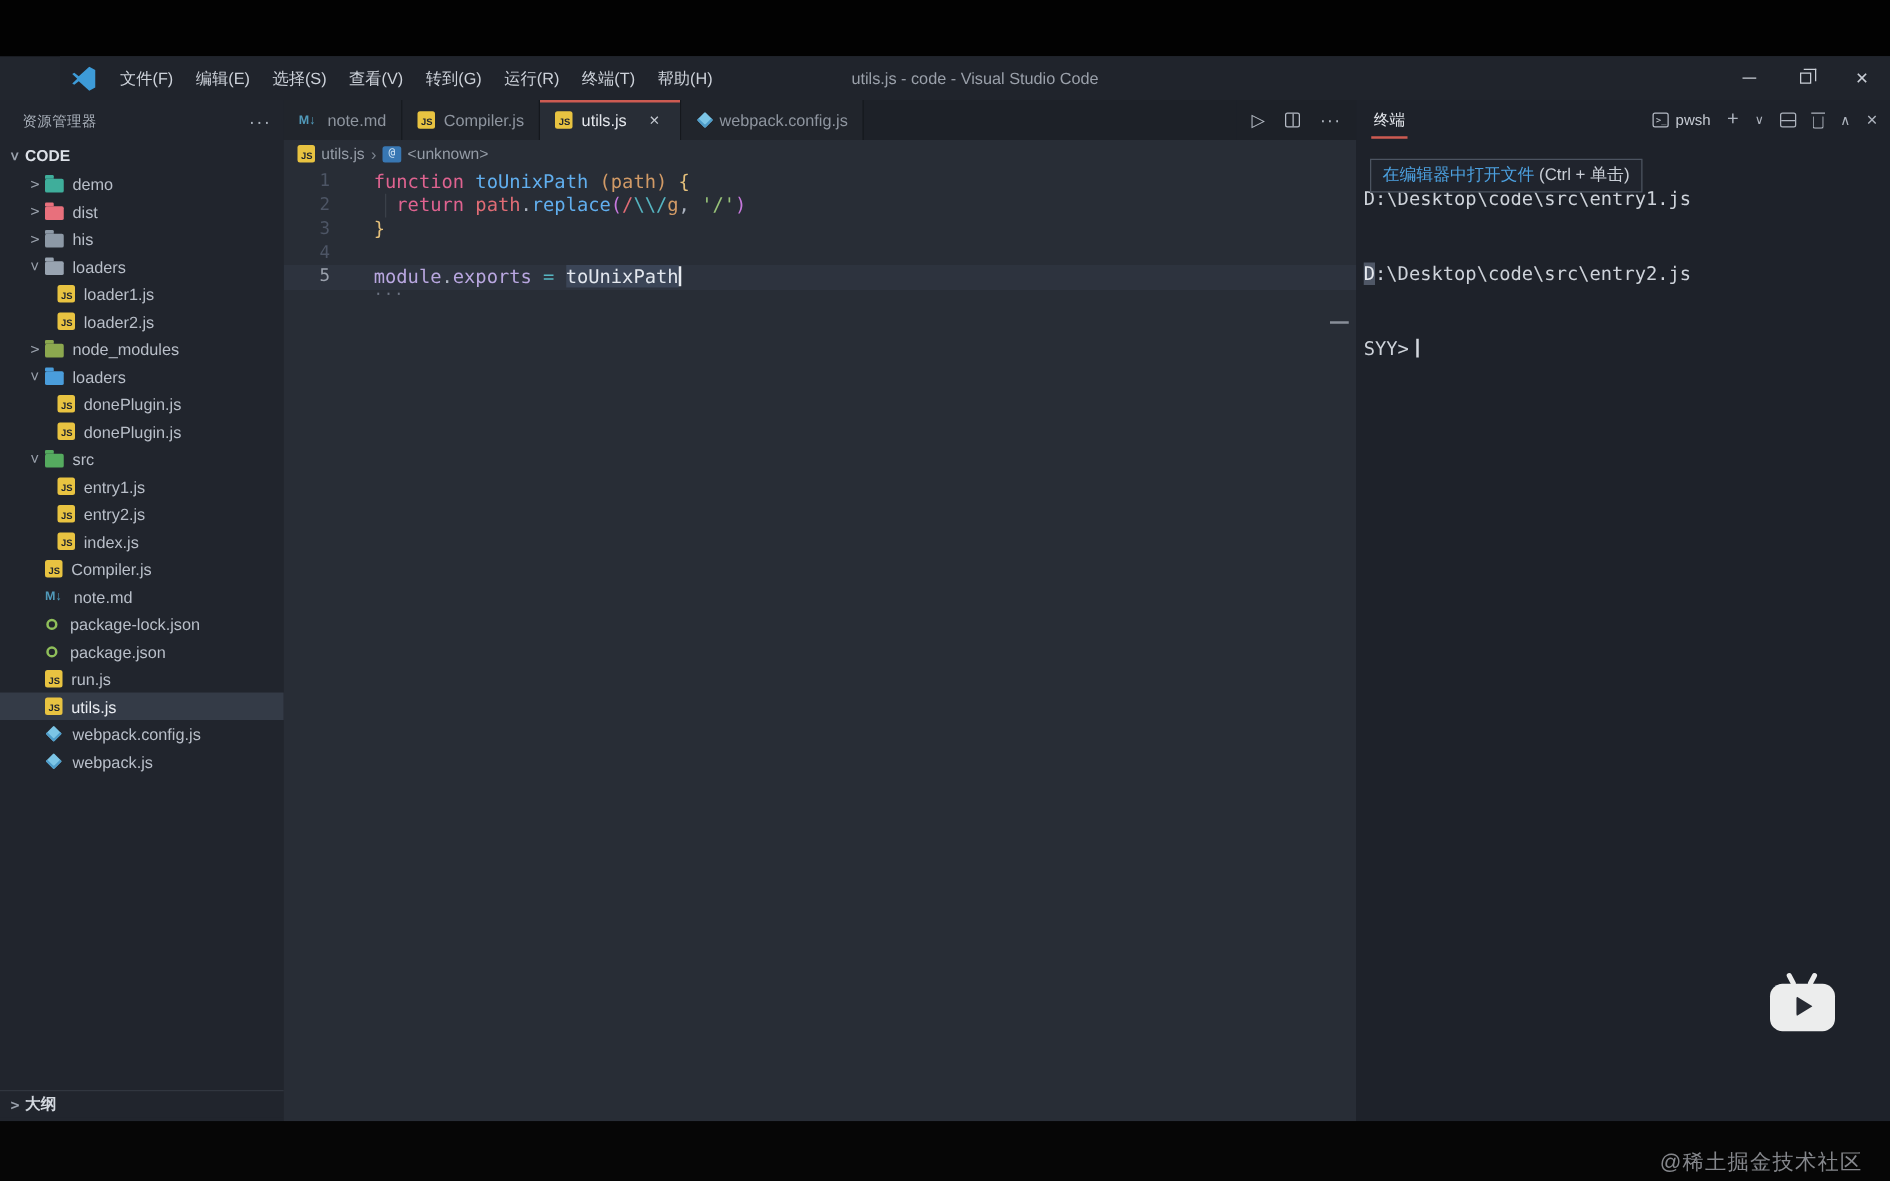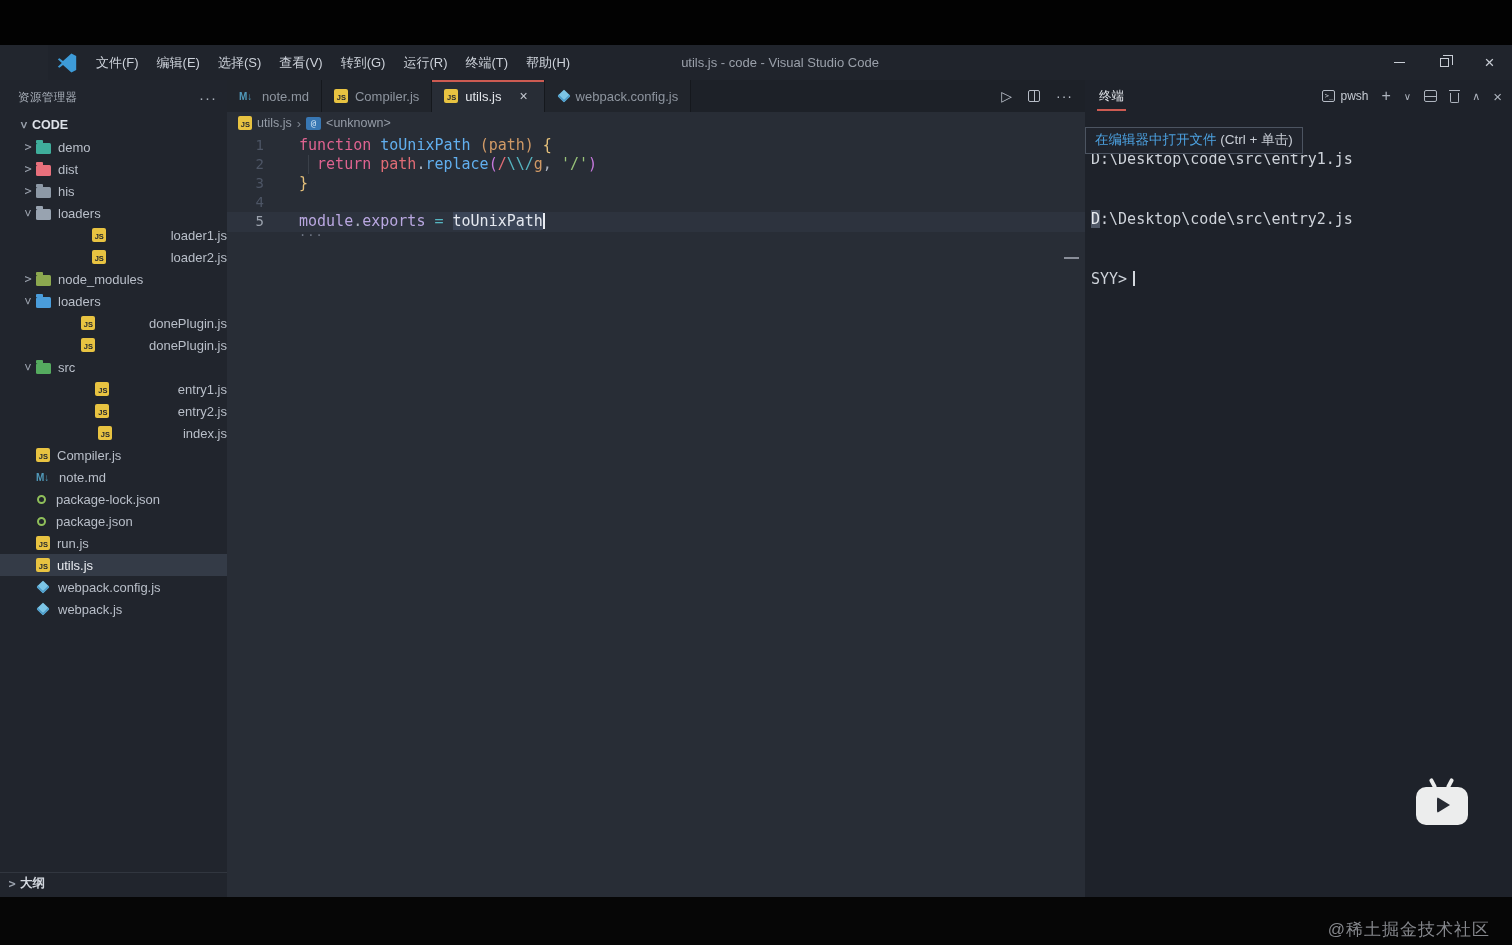--- a/index.html
+++ b/index.html
@@ -20,29 +20,29 @@
   .ic-restore{width:9px;height:9px;border:1px solid #c9ced6;position:relative;display:inline-block;}
   .ic-restore::before{content:'';position:absolute;left:2px;top:-4px;width:9px;height:9px;border:1px solid #c9ced6;border-bottom:none;border-left:none;}
   .ic-close{font-size:17px;line-height:1;}
   
   .main{position:absolute;left:0;top:35px;right:0;bottom:0;display:flex;}
   
   .sidebar{width:227px;flex:0 0 227px;background:#21252d;position:relative;color:#b9bfc9;}
   .sb-head{height:34px;display:flex;align-items:center;padding:0 10px 0 18px;}
   .sb-title{font-size:11.5px;letter-spacing:.4px;color:#a9b0ba;}
   .sb-more{margin-left:auto;color:#a9b0ba;font-size:15px;letter-spacing:1px;}
-  .sec-head{height:22px;display:flex;align-items:center;font-weight:bold;font-size:12.5px;color:#dde1e8;padding-left:16px;}
+  .sec-head{height:22px;display:flex;align-items:center;font-weight:bold;font-size:12.5px;color:#dde1e8;padding-left:4px;}
   .chev{display:inline-block;width:16px;text-align:center;color:#9aa1ac;font-size:12px;font-family:"DejaVu Sans Mono",monospace;transform:none;}
   .chev.open{transform:rotate(90deg);}
   .tree{font-size:13px;}
   .row{height:22px;display:flex;align-items:center;cursor:pointer;white-space:nowrap;}
   .row.sel{background:#343b47;color:#e9ecf1;}
   .row .lbl{margin-left:7px;}
   .d1{padding-left:20px;}
-  .d2{padding-left:18px;justify-content:space-between;}
+  .d2{padding-left:30px;}
   .spc{display:inline-block;width:16px;flex:0 0 16px;}
   
   .ficon{display:inline-block;flex:0 0 auto;}
   .folder{width:15px;height:11px;border-radius:1.5px;background:var(--c,#8d99a6);position:relative;margin-top:2px;}
   .folder::before{content:'';position:absolute;left:0;top:-3px;width:7px;height:3px;border-radius:1px 1px 0 0;background:inherit;background-color:var(--c,#8d99a6);}
   .jsic{width:14px;height:14px;border-radius:2px;background:#e8c341;color:#23272e;font-size:7.5px;font-weight:bold;
         display:inline-flex;align-items:flex-end;justify-content:flex-end;padding:1px 2px;font-family:"Liberation Sans",sans-serif;}
   .jsic::after{content:"JS";}
   .mdic{color:#519aba;font-size:10px;font-weight:bold;width:16px;}
   .mdic::after{content:"M\2193";}
@@ -101,21 +101,21 @@
   .ic-splith::before{content:'';position:absolute;left:0;right:0;top:5px;height:1px;background:#aeb4be;}
   .ic-trash{width:9px;height:10px;border:1px solid #aeb4be;border-top:none;border-radius:0 0 2px 2px;position:relative;display:inline-block;margin-top:3px;}
   .ic-trash::before{content:'';position:absolute;left:-2px;right:-2px;top:-3px;height:1px;background:#aeb4be;}
   .ic-up{font-size:11px;}
   .ic-x{font-size:15px;}
   .term{position:relative;padding:0 0 0 6px;margin-top:-3px;font-family:"DejaVu Sans Mono",monospace;font-size:15px;line-height:20px;white-space:pre;}
   .t-yellow{color:#e5c07b;}
   .t-dhl{background:#4f5766;color:#e8ebf0;}
   .t-caret{display:inline-block;width:2px;height:15px;background:#d4d8de;vertical-align:-2px;margin-left:6px;}
   .tline{height:20px;}
-  .tooltip{position:absolute;left:0;top:18px;background:#20242d;border:1px solid #4c5461;padding:2px 9px 3px;font-family:"Liberation Sans",sans-serif;font-size:13.5px;white-space:nowrap;z-index:5;color:#c9ced6;}
+  .tooltip{position:absolute;left:11px;top:18px;background:#20242d;border:1px solid #4c5461;padding:2px 9px 3px;font-family:"Liberation Sans",sans-serif;font-size:13.5px;white-space:nowrap;z-index:5;color:#c9ced6;}
   .tooltip .link{color:#4ca1e0;}
   
   .bar-bottom{position:absolute;left:0;top:897px;width:1512px;height:48px;background:#060606;}
   .wm-text{position:absolute;right:22px;top:21px;color:#85878c;font-size:17px;letter-spacing:1px;}
   .tvlogo{position:absolute;left:1416px;top:777px;width:52px;height:48px;}
   .tv-body{position:absolute;left:0;top:10px;width:52px;height:38px;background:#eceded;border-radius:10px;}
   .tv-ant{position:absolute;width:4px;height:11px;background:#eceded;border-radius:2px;top:1px;}
   .tv-ant.a1{left:15px;transform:rotate(-28deg);}
   .tv-ant.a2{left:32px;transform:rotate(28deg);}
   .tv-play{position:absolute;left:21px;top:20px;width:0;height:0;border-left:13px solid #272b33;border-top:8px solid transparent;border-bottom:8px solid transparent;border-radius:2px;}

